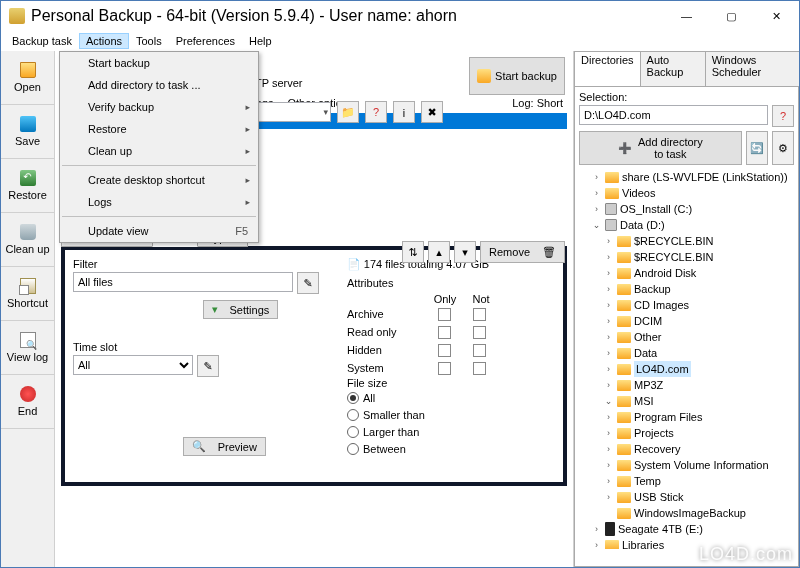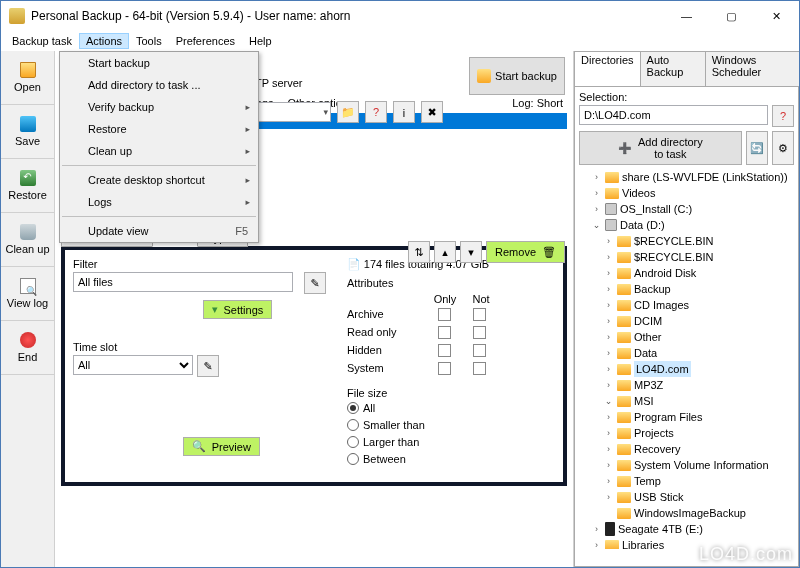--- a/index.html
+++ b/index.html
@@ -1,19 +1,19 @@
 <!DOCTYPE html>
 <html><head>
 <meta charset="utf-8">
 <style>
 * { box-sizing: border-box; margin: 0; padding: 0; font-family: "Segoe UI", Tahoma, sans-serif; font-size: 11px; color: #000; }
 body { background: #fff; width: 800px; height: 568px; overflow: hidden; position: relative; border: 1px solid #4a7ab5; }
 .titlebar { height: 30px; display: flex; align-items: center; padding: 0 0 0 8px; background: #fff; }
 .titlebar .ico { width: 16px; height: 16px; margin-right: 6px; background: linear-gradient(#e8d070,#d0a030); border-radius: 2px; }
-.titlebar .title { flex: 1; font-size: 12px; }
+.titlebar .title { flex: 1; font-size: 16px; }
 .winbtns { display: flex; }
 .winbtn { width: 45px; height: 30px; display: flex; align-items: center; justify-content: center; }
 .menubar { height: 20px; display: flex; align-items: center; padding: 0 4px; background: #fff; }
 .menubar span { padding: 2px 7px; }
 .menubar span.active { background: #cce8ff; border: 1px solid #99d1ff; padding: 1px 6px; }
 .body { display: flex; height: calc(568px - 30px - 20px - 2px); }
 .left-toolbar { width: 54px; background: #f0f0f0; border-right: 1px solid #d0d0d0; display: flex; flex-direction: column; }
 .tbtn { height: 54px; border-bottom: 1px solid #d0d0d0; display: flex; flex-direction: column; align-items: center; justify-content: center; gap: 3px; }
 .tbtn .ic { width: 16px; height: 16px; }
 .ic-new { background: linear-gradient(#fff,#e0e0a0); border: 1px solid #b0a060; position: relative; }
@@ -38,34 +38,34 @@
 .opt-tabs { margin-top: 40px; margin-left: 180px; display:flex; gap:14px; font-size:11px; color:#333;}
 .opt-tabs .logshort { margin-left:auto; margin-right:4px; }
 .bluebar { height: 16px; background: #0078d7; margin: 4px 0 0 0; }
 .mid-tabs { margin-top: 60px; display:flex; }
 .mid-tab { padding: 2px 10px; border:1px solid #aaa; background:#f0f0f0; margin-right:-1px;}
 .mid-tab.active { background:#fff; border-bottom:1px solid #fff; position:relative; z-index:1;}
 .mid-body { border:4px solid #0f172a; margin-top:-1px; padding:8px; height: 240px; display:flex; gap:14px; }
 .mid-left { width: 260px; }
 .fieldset-label { margin-bottom:2px; }
 .textin { width: 220px; height: 20px; border:1px solid #abadb3; padding:1px 4px; background:#fff;}
-.btn { border:1px solid #adadad; background:#bef264; padding: 2px 8px; display:inline-flex; align-items:center; gap:6px;}
+.btn { border:1px solid #adadad; background:#e5e5e5; padding: 2px 8px; display:inline-flex; align-items:center; gap:12px;}
 .settings-btn { margin: 6px 0 0 130px; }
 .timeslot { margin-top: 22px; }
 .timeslot select { width: 120px; height: 20px; border:1px solid #abadb3; background:#fff;}
 .preview-btn { margin-top: 60px; margin-left: 110px; }
 .mid-right { flex:1; }
 .attrib-table { margin-top:4px; }
 .attrib-table .hdr { display:flex; }
 .attrib-table .hdr span:first-child{width:80px;}
 .attrib-table .hdr span{width:36px; text-align:center;}
 .attrib-row { display:flex; align-items:center; height:18px;}
 .attrib-row span { width:80px; }
 .cbox { width:13px; height:13px; border:1px solid #888; background:#fff; margin: 0 11px;}
-.fsize { margin-top: 10px; }
+.fsize { }
 .radio-row { display:flex; align-items:center; gap:4px; height:17px;}
 .rdot { width:12px;height:12px;border:1px solid #666;border-radius:50%;display:flex;align-items:center;justify-content:center;}
 .rdot.sel::after{content:"";width:6px;height:6px;background:#333;border-radius:50%;}
 
 .dropdown { position:absolute; left:58px; top:50px; width:200px; background:#f0f0f0; border:1px solid #a0a0a0; box-shadow:2px 2px 4px rgba(0,0,0,.25); z-index:50;}
 .dropdown .mi { height:22px; display:flex; align-items:center; padding: 0 24px 0 28px; position:relative;}
 .dropdown .mi.sub::after{content:"▸"; position:absolute; right:8px; font-size:9px; color:#555;}
 .dropdown .sep { height:1px; background:#c0c0c0; margin: 3px 2px;}
 .dropdown .mi .kb { position:absolute; right:10px; color:#555;}
 
@@ -137,20 +137,24 @@
       </div>
     <div class="tbtn">
         <span class="ic ic-restore"></span>
         <span>Restore</span>
       </div>
     <div class="tbtn">
         <span class="ic ic-clean"></span>
         <span>Clean up</span>
       </div>
     <div class="tbtn">
+        <span class="ic ic-shortcut"></span>
+        <span>Shortcut</span>
+      </div>
+    <div class="tbtn">
         <span class="ic ic-log"></span>
         <span>View log</span>
       </div>
     <div class="tbtn">
         <span class="ic ic-end"></span>
         <span>End</span>
       </div>
   </div>
 
   <div class="center">
@@ -184,21 +188,21 @@
     </div>
 
     <div class="mid-tabs" style="margin-top:100px;">
       <div class="mid-tab">Subdirectories</div>
       <div class="mid-tab active">Files</div>
       <div class="mid-tab">Types</div>
     </div>
     <div class="mid-body">
       <div class="mid-left">
         <div class="fieldset-label">Filter</div>
-        <div style="display:flex;gap:11px;">
+        <div style="display:flex;gap:4px;">
           <input class="textin" value="All files" style="">
           <div class="smallbtn">✎</div>
         </div>
         <div class="btn settings-btn">
             <span style="color:#388e3c;">▾</span>
             <span>Settings</span>
           </div>
         <div class="timeslot">
           <div class="fieldset-label">Time slot</div>
           <div style="display:flex; gap:4px;">

